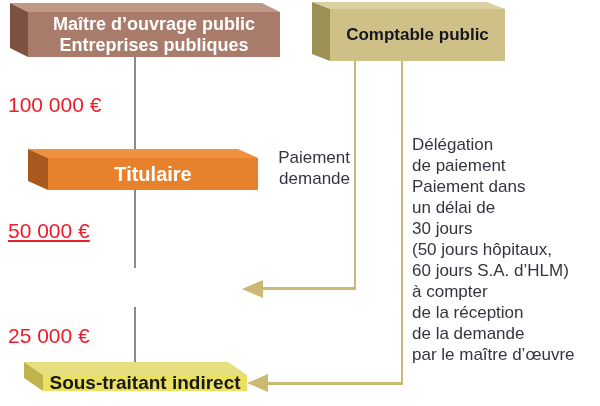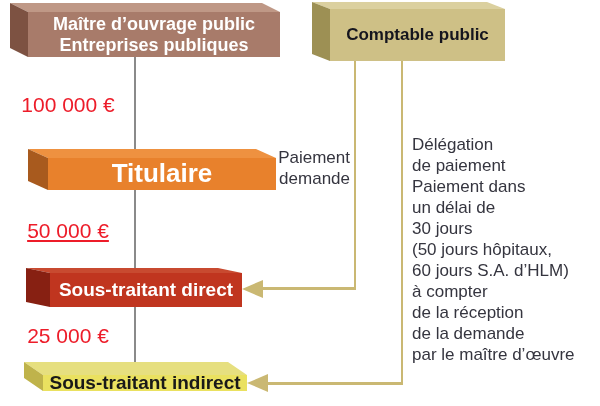--- a/index.html
+++ b/index.html
@@ -21,22 +21,22 @@
   }
   .face-side{
     position:absolute;left:calc(0px - var(--ex));top:calc(0px - var(--ey));
     width:var(--ex);height:calc(100% + var(--ey));background:var(--cside);
     clip-path:polygon(0 0, 100% var(--ey), 100% 100%, 0 calc(100% - var(--ey)));
   }
   .box-maitre   {left:28px; top:12px; width:252px;height:45px;--ex:18px;--ey:9px;
                  --cm:#a87b6a;--ctop:#bf9886;--cside:#7d5242;--ct:#ffffff;font-size:18px;}
   .box-comptable{left:330px;top:9px;  width:175px;height:52px;--ex:18px;--ey:7px;
                  --cm:#cec086;--ctop:#dbd09f;--cside:#9d9054;--ct:#15151e;font-size:17px;}
-  .box-titulaire{left:48px; top:158px;width:228px;height:32px;--ex:20px;--ey:9px;
-                 --cm:#e8812c;--ctop:#ee9140;--cside:#a85a1e;--ct:#ffffff;font-size:26px;}
+  .box-titulaire{left:48px; top:158px;width:210px;height:32px;--ex:20px;--ey:9px;
+                 --cm:#e8812c;--ctop:#ee9140;--cside:#a85a1e;--ct:#ffffff;font-size:20px;}
   .box-direct   {left:50px; top:273px;width:192px;height:34px;--ex:24px;--ey:5px;
                  --cm:#c0351f;--ctop:#c84a30;--cside:#872012;--ct:#ffffff;font-size:19px;}
   .box-indirect {left:43px; top:375px;width:204px;height:16px;--ex:19px;--ey:13px;
                  --cm:#eae160;--ctop:#e6df7f;--cside:#bfb34b;--ct:#191919;font-size:19px;}
   
   .gline{position:absolute;width:2px;background:#8a8a8a;}
   .g1{left:134px;top:57px; height:92px;}
   .g2{left:134px;top:190px;height:78px;}
   .g3{left:134px;top:307px;height:55px;}
   .vline{position:absolute;width:2px;background:#cab873;}
@@ -47,21 +47,21 @@
   .hB{left:265px;top:382px;width:138px;}
   .arrowhead{
     position:absolute;width:0;height:0;
     border-top:9px solid transparent;border-bottom:9px solid transparent;
     border-right:21px solid #cab873;
   }
   .aA{left:242px;top:280px;}
   .aB{left:247px;top:374px;}
   
   .amount{
-    position:absolute;left:8px;width:120px;text-align:center;
+    position:absolute;left:8px;width:120px;text-align:left;
     color:#ed1c29;font-size:21px;font-weight:400;white-space:nowrap;
   }
   .am1{top:93px;} .am2{top:219px;text-decoration:underline;} .am3{top:324px;}
   .note{
     position:absolute;color:#35353f;font-size:17px;line-height:21px;white-space:pre-line;
   }
   .note-paiement{left:238px;top:147px;width:112px;text-align:right;}
   .note-delegation{left:412px;top:134px;width:186px;text-align:left;}
 </style>
 </head>
@@ -92,25 +92,20 @@
     <div class="face-side"></div>
     <div class="face-main">Comptable public</div>
   </div>
 
   <div class="box3d box-titulaire">
     <div class="face-top"></div>
     <div class="face-side"></div>
     <div class="face-main">Titulaire</div>
   </div>
 
-  <div class="box3d box-direct">
-    <div class="face-top"></div>
-    <div class="face-side"></div>
-    <div class="face-main">Sous-traitant direct</div>
-  </div>
 
   <div class="box3d box-indirect">
     <div class="face-top"></div>
     <div class="face-side"></div>
     <div class="face-main">Sous-traitant indirect</div>
   </div>
 
   <div class="amount am1">100 000 €</div>
   <div class="amount am2">50 000 €</div>
   <div class="amount am3">25 000 €</div>

